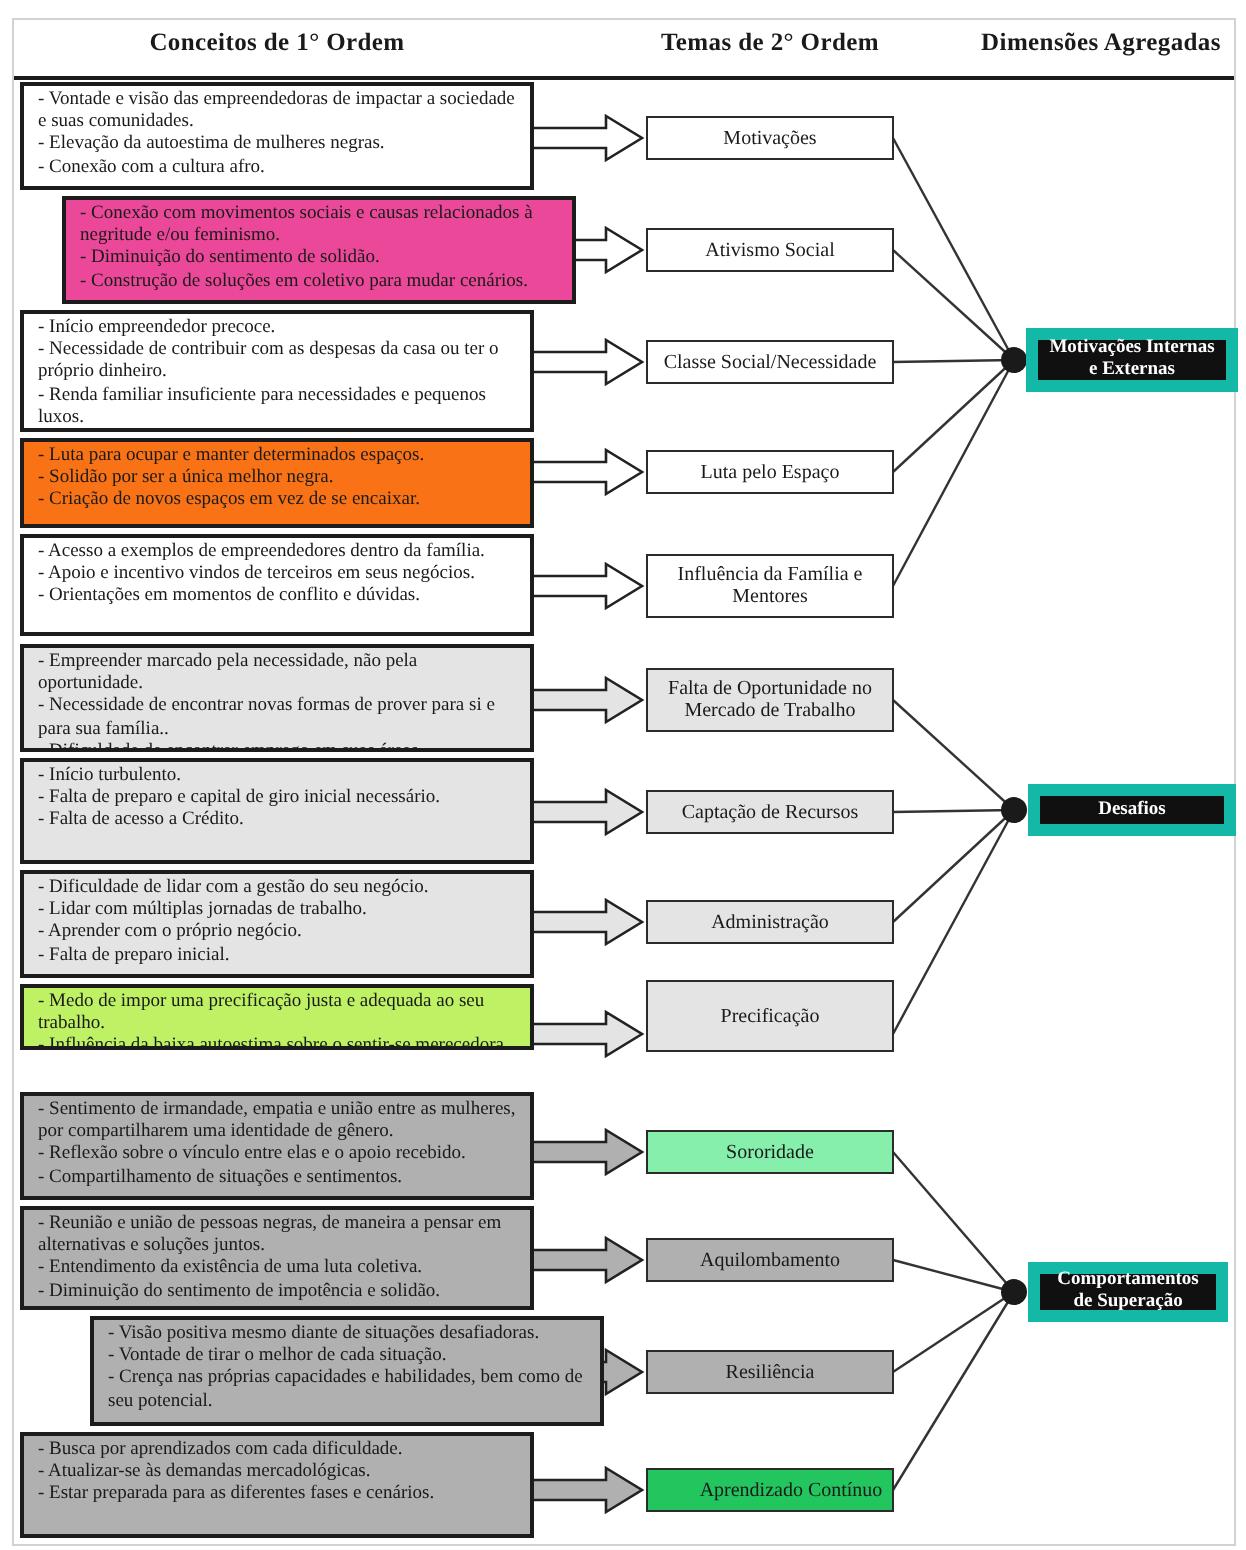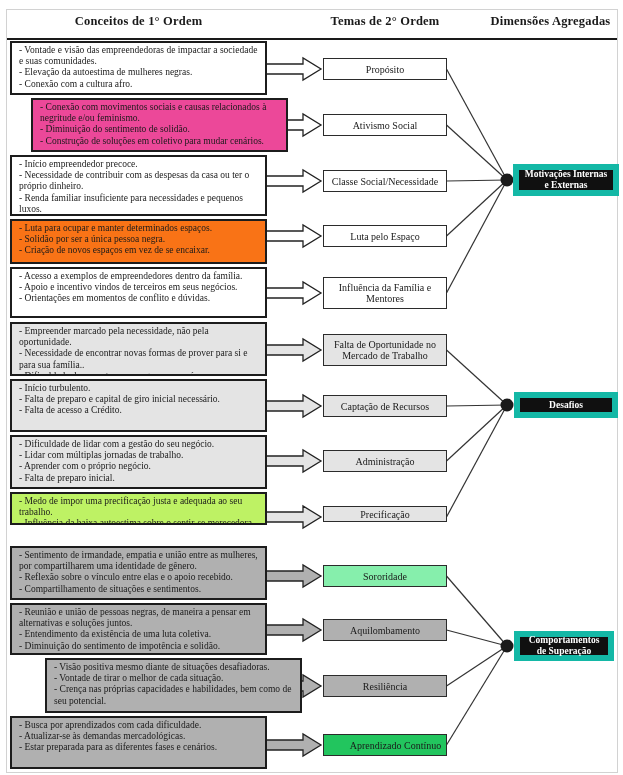--- a/index.html
+++ b/index.html
@@ -101,36 +101,36 @@
       <circle cx="507" cy="405" r="6.5" fill="#1a1a1a"></circle>
       <circle cx="507" cy="646" r="6.5" fill="#1a1a1a"></circle>
     </svg>
 
   <div id="boxes">
       <div class="concept-box" style="top: 41px; height: 54px; background: rgb(255, 255, 255);">
         <div>- Vontade e visão das empreendedoras de impactar a sociedade e suas comunidades.</div>
         <div>- Elevação da autoestima de mulheres negras.</div>
         <div>- Conexão com a cultura afro.</div>
       </div>
-      <div class="theme-box" style="top: 58px; height: 22px; background: rgb(255, 255, 255);">Propósito</div>
+      <div class="theme-box" style="top: 58px; height: 22px; background: rgb(255, 255, 255);">Motivações</div>
       <div class="concept-box" style="top: 98px; height: 54px; background: #ec4899; margin-left: 21px;">
         <div>- Conexão com movimentos sociais e causas relacionados à negritude e/ou feminismo.</div>
         <div>- Diminuição do sentimento de solidão.</div>
         <div>- Construção de soluções em coletivo para mudar cenários.</div>
       </div>
       <div class="theme-box" style="top: 114px; height: 22px; background: rgb(255, 255, 255);">Ativismo Social</div>
       <div class="concept-box" style="top: 155px; height: 61px; background: rgb(255, 255, 255);">
         <div>- Início empreendedor precoce.</div>
         <div>- Necessidade de contribuir com as despesas da casa ou ter o próprio dinheiro.</div>
         <div>- Renda familiar insuficiente para necessidades e pequenos luxos.</div>
       </div>
       <div class="theme-box" style="top: 170px; height: 22px; background: rgb(255, 255, 255);">Classe Social/Necessidade</div>
       <div class="concept-box" style="top: 219px; height: 45px; background: #f97316;">
         <div>- Luta para ocupar e manter determinados espaços.</div>
-        <div>- Solidão por ser a única pessoa negra.</div>
+        <div>- Solidão por ser a única melhor negra.</div>
         <div>- Criação de novos espaços em vez de se encaixar.</div>
       </div>
       <div class="theme-box" style="top: 225px; height: 22px; background: rgb(255, 255, 255);">Luta pelo Espaço</div>
       <div class="concept-box" style="top: 267px; height: 51px; background: rgb(255, 255, 255);">
         <div>- Acesso a exemplos de empreendedores dentro da família.</div>
         <div>- Apoio e incentivo vindos de terceiros em seus negócios.</div>
         <div>- Orientações em momentos de conflito e dúvidas.</div>
       </div>
       <div class="theme-box" style="top: 277px; height: 32px; background: rgb(255, 255, 255);">Influência da Família e Mentores</div>
       <div class="concept-box" style="top: 322px; height: 54px; background: rgb(228, 228, 228);">
@@ -150,21 +150,21 @@
         <div>- Lidar com múltiplas jornadas de trabalho.</div>
         <div>- Aprender com o próprio negócio.</div>
         <div>- Falta de preparo inicial.</div>
       </div>
       <div class="theme-box" style="top: 450px; height: 22px; background: rgb(228, 228, 228);">Administração</div>
       <div class="concept-box" style="top: 492px; height: 33px; background: #bef264;">
         <div>- Medo de impor uma precificação justa e adequada ao seu trabalho.</div>
         <div>- Influência da baixa autoestima sobre o sentir-se merecedora.</div>
         <div>- Medo de perder clientes e vendas.</div>
       </div>
-      <div class="theme-box" style="top: 506px; height: 16px; background: rgb(228, 228, 228);">Precificação</div>
+      <div class="theme-box" style="top: 490px; height: 36px; background: rgb(228, 228, 228);">Precificação</div>
       <div class="concept-box" style="top: 546px; height: 54px; background: rgb(176, 176, 176);">
         <div>- Sentimento de irmandade, empatia e união entre as mulheres, por compartilharem uma identidade de gênero.</div>
         <div>- Reflexão sobre o vínculo entre elas e o apoio recebido.</div>
         <div>- Compartilhamento de situações e sentimentos.</div>
       </div>
       <div class="theme-box" style="top: 565px; height: 22px; background: #86efac;">Sororidade</div>
       <div class="concept-box" style="top: 603px; height: 52px; background: rgb(176, 176, 176);">
         <div>- Reunião e união de pessoas negras, de maneira a pensar em alternativas e soluções juntos.</div>
         <div>- Entendimento da existência de uma luta coletiva.</div>
         <div>- Diminuição do sentimento de impotência e solidão.</div>

